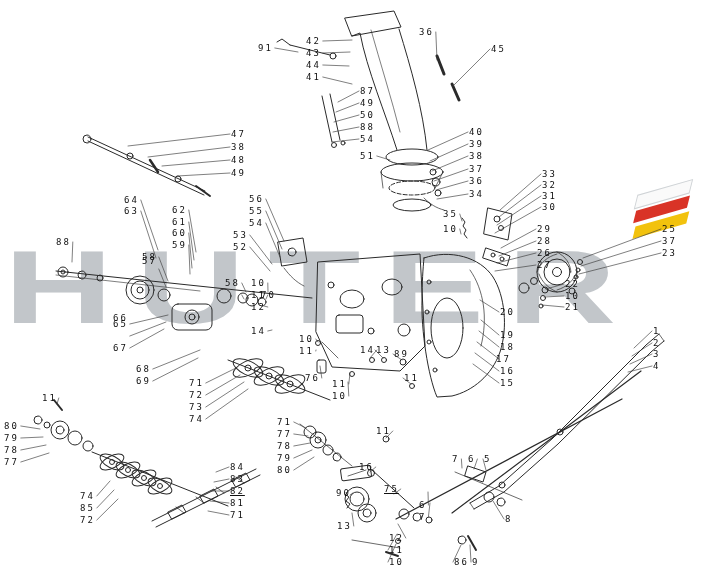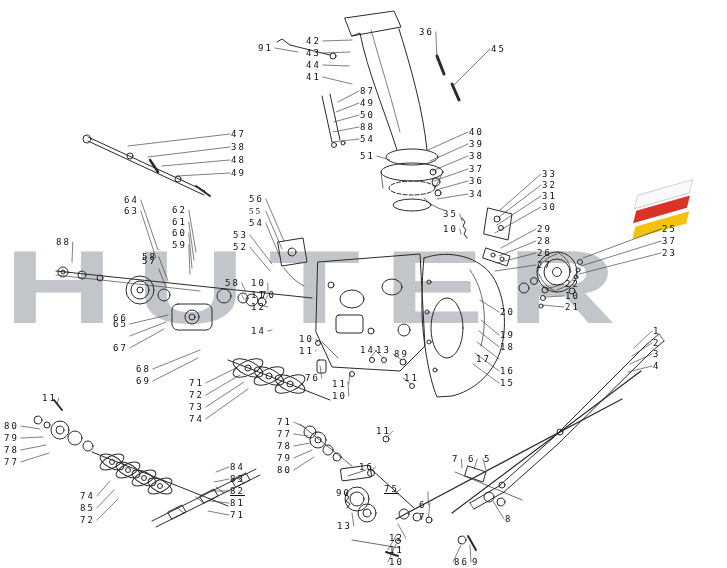--- a/index.html
+++ b/index.html
@@ -432,37 +432,37 @@
       <div class="callout" style="left: 537px; top: 260px;">27</div>
       <div class="callout" style="left: 662px; top: 224px;">25</div>
       <div class="callout" style="left: 662px; top: 236px;">37</div>
       <div class="callout" style="left: 662px; top: 248px;">23</div>
       <div class="callout" style="left: 565px; top: 279px;">22</div>
       <div class="callout" style="left: 565px; top: 291px;">10</div>
       <div class="callout" style="left: 565px; top: 302px;">21</div>
       <div class="callout" style="left: 500px; top: 307px;">20</div>
       <div class="callout" style="left: 500px; top: 330px;">19</div>
       <div class="callout" style="left: 500px; top: 342px;">18</div>
-      <div class="callout" style="left: 476px; top: 354px;">17</div>
+      <div class="callout" style="left: 496px; top: 354px;">17</div>
       <div class="callout" style="left: 500px; top: 366px;">16</div>
       <div class="callout" style="left: 500px; top: 378px;">15</div>
       <div class="callout" style="left: 653px; top: 326px;">1</div>
       <div class="callout" style="left: 653px; top: 338px;">2</div>
       <div class="callout" style="left: 653px; top: 349px;">3</div>
       <div class="callout" style="left: 653px; top: 361px;">4</div>
       <div class="callout" style="left: 124px; top: 195px;">64</div>
       <div class="callout" style="left: 124px; top: 206px;">63</div>
       <div class="callout" style="left: 172px; top: 205px;">62</div>
       <div class="callout" style="left: 172px; top: 217px;">61</div>
       <div class="callout" style="left: 172px; top: 228px;">60</div>
       <div class="callout" style="left: 172px; top: 240px;">59</div>
       <div class="callout" style="left: 142px; top: 252px;">58</div>
       <div class="callout" style="left: 142px; top: 256px;">57</div>
       <div class="callout" style="left: 249px; top: 194px;">56</div>
-      <div class="callout" style="left: 249px; top: 206px; font-family: Liberation Serif, serif;">55</div>
+      <div class="callout" style="left: 249px; top: 206px;">55</div>
       <div class="callout" style="left: 249px; top: 218px;">54</div>
       <div class="callout" style="left: 233px; top: 230px;">53</div>
       <div class="callout" style="left: 233px; top: 242px;">52</div>
       <div class="callout" style="left: 56px; top: 237px;">88</div>
       <div class="callout" style="left: 225px; top: 278px;">58</div>
       <div class="callout" style="left: 225px; top: 290px; margin-left: 36px;">70</div>
       <div class="callout" style="left: 251px; top: 278px;">10</div>
       <div class="callout" style="left: 251px; top: 290px;">11</div>
       <div class="callout" style="left: 251px; top: 302px;">12</div>
       <div class="callout" style="left: 251px; top: 326px;">14</div>

